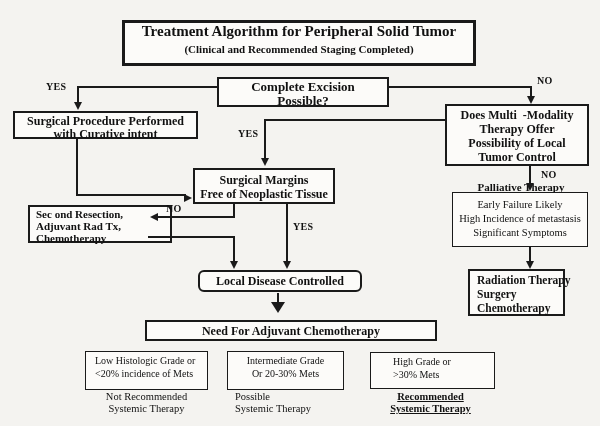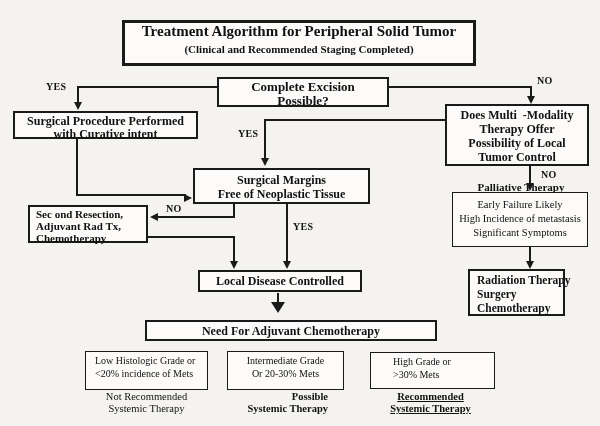--- a/index.html
+++ b/index.html
@@ -56,67 +56,67 @@
     <div class="bl">with Curative intent</div>
   </div>
 
   <div class="box" style="left:445px;top:104px;width:144px;height:62px;font-size:12px;line-height:14px;padding-top:2px;">
     <div class="bl">Does Multi  -Modality</div>
     <div class="bl">Therapy Offer</div>
     <div class="bl">Possibility of Local</div>
     <div class="bl">Tumor Control</div>
   </div>
 
-  <div class="box" style="left:193px;top:168px;width:177px;height:36px;font-size:12px;line-height:14px;padding-top:3px;">
+  <div class="box" style="left:193px;top:168px;width:142px;height:36px;font-size:12px;line-height:14px;padding-top:3px;">
     <div class="bl">Surgical Margins</div>
     <div class="bl">Free of Neoplastic Tissue</div>
   </div>
 
-  <div class="box left" style="left:28px;top:205px;width:120px;height:38px;font-size:11px;line-height:12px;padding:1px 0 0 6px;">
+  <div class="box left" style="left:28px;top:205px;width:144px;height:38px;font-size:11px;line-height:12px;padding:1px 0 0 6px;">
     <div class="bl">Sec ond Resection,</div>
     <div class="bl">Adjuvant Rad Tx,</div>
     <div class="bl">Chemotherapy</div>
   </div>
 
   <div style="position:absolute;left:451px;top:181px;width:140px;text-align:center;font-size:11px;font-weight:bold;text-decoration:underline;">Palliative Therapy</div>
 
   <div class="box thin reg" style="left:452px;top:192px;width:136px;height:55px;font-size:10.5px;line-height:14px;padding-top:5px;">
     <div class="bl">Early Failure Likely</div>
     <div class="bl">High Incidence of metastasis</div>
     <div class="bl">Significant Symptoms</div>
   </div>
 
   <div class="box left" style="left:468px;top:269px;width:97px;height:47px;font-size:11.5px;line-height:14px;padding:2px 0 0 7px;">
     <div class="bl">Radiation Therapy</div>
     <div class="bl">Surgery</div>
     <div class="bl">Chemotherapy</div>
   </div>
 
-  <div class="box" style="left:198px;top:270px;width:164px;height:22px;font-size:12px;line-height:19px;">
+  <div class="box" style="left:198px;top:270px;width:164px;height:22px;font-size:12px;line-height:19px;border-radius:6px;">
     <div class="bl">Local Disease Controlled</div>
   </div>
 
   <div class="box" style="left:145px;top:320px;width:292px;height:21px;font-size:12px;line-height:18px;">
     <div class="bl">Need For Adjuvant Chemotherapy</div>
   </div>
 
   <div class="box thin reg left" style="left:85px;top:351px;width:123px;height:39px;font-size:10px;line-height:12.5px;padding:3px 0 0 9px;">
     <div class="bl">Low Histologic Grade or</div>
     <div class="bl">&lt;20% incidence of Mets</div>
   </div>
   <div style="position:absolute;left:85px;top:391px;width:123px;text-align:center;font-size:10.5px;font-weight:normal;line-height:12px;">
     <div class="bl">Not Recommended</div>
     <div class="bl">Systemic Therapy</div>
   </div>
 
   <div class="box thin reg" style="left:227px;top:351px;width:117px;height:39px;font-size:10px;line-height:12.5px;padding-top:3px;">
     <div class="bl">Intermediate Grade</div>
     <div class="bl">Or 20-30% Mets</div>
   </div>
-  <div style="position:absolute;left:211px;top:391px;width:117px;text-align:right;font-size:10.5px;font-weight:bold;line-height:12px;">
+  <div style="position:absolute;left:235px;top:391px;width:117px;text-align:left;font-size:10.5px;font-weight:normal;line-height:12px;">
     <div class="bl">Possible</div>
     <div class="bl">Systemic Therapy</div>
   </div>
 
   <div class="box thin reg left" style="left:370px;top:352px;width:125px;height:37px;font-size:10px;line-height:12.5px;padding:3px 0 0 22px;">
     <div class="bl">High Grade or</div>
     <div class="bl">&gt;30% Mets</div>
   </div>
   <div style="position:absolute;left:368px;top:391px;width:125px;text-align:center;font-size:10.5px;font-weight:bold;line-height:12px;text-decoration:underline;">
     <div class="bl">Recommended</div>

